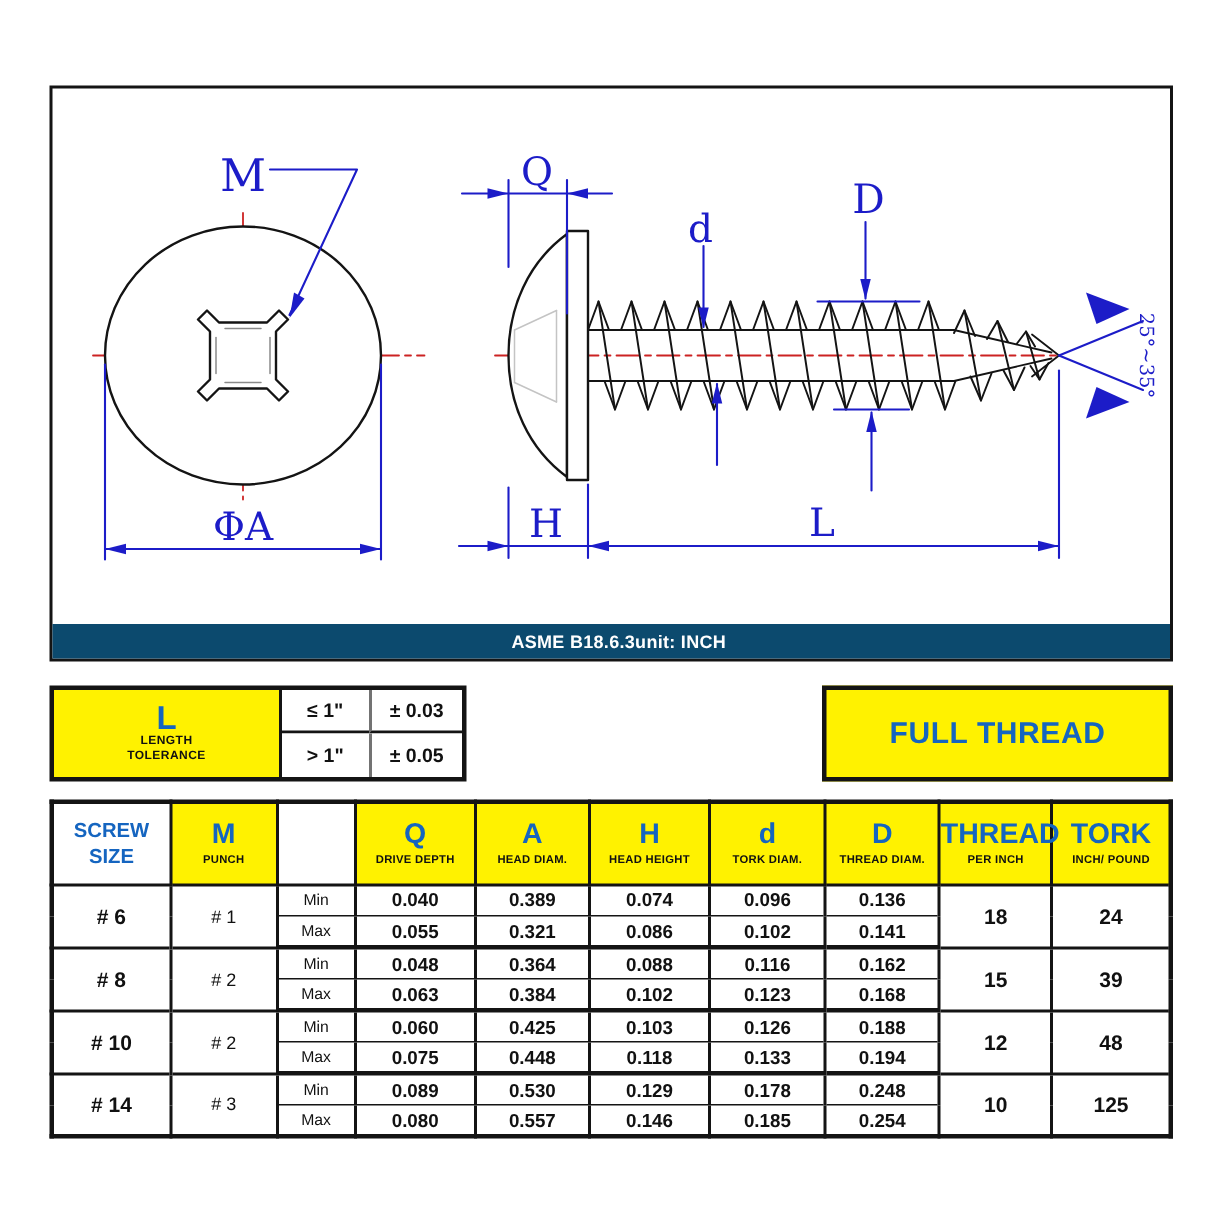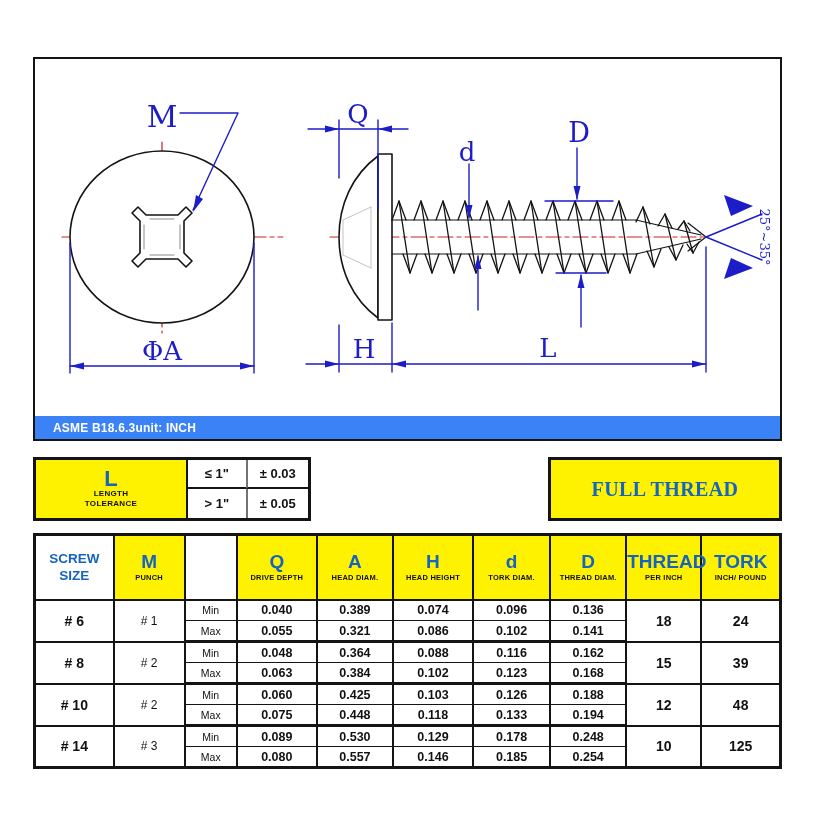--- a/index.html
+++ b/index.html
@@ -4,47 +4,47 @@
 <style>
   * { margin:0; padding:0; box-sizing:border-box; }
   html,body { background:#ffffff; }
   body { width:815px; height:815px; position:relative; font-family:"Liberation Sans", sans-serif; color:#111; }
 
   .canvas { position:absolute; left:0; top:0; width:815px; height:815px; background:#fff; overflow:hidden; }
 
   
   .drawing-box { position:absolute; left:33px; top:57px; width:749px; height:384px; border:2px solid #141414; background:#fff; }
   .drawing-box svg { display:block; }
-  .drawing-footer { position:absolute; left:0; bottom:0; width:100%; height:23px; background:#3b82f6;
-    display:flex; align-items:center; justify-content:flex-start; padding:0 8px 0 18px; }
+  .drawing-footer { position:absolute; left:0; bottom:0; width:100%; height:23px; background:#0c4a6e;
+    display:flex; align-items:center; justify-content:center; padding:0 8px 0 18px; }
   .drawing-footer span { color:#fff; font-size:12px; font-weight:700; letter-spacing:.2px; }
 
   .dim-text { font-family:"DejaVu Serif", serif; fill:#1c1cc8; }
 
   
   .tol-box { position:absolute; left:33px; top:457px; width:278px; height:64px; border:3px solid #141414; display:flex; background:#fff; }
   .tol-yellow { width:152px; background:#FFF200; border-right:2px solid #141414; display:flex; flex-direction:column; align-items:center; justify-content:center; }
   .tol-symbol { color:#1565c0; font-size:22px; font-weight:700; line-height:20px; }
   .tol-caption { font-size:8px; font-weight:700; color:#111; line-height:10px; letter-spacing:.3px; }
   .tol-grid { flex:1; display:grid; grid-template-columns:48% 52%; grid-template-rows:50% 50%; }
   .tol-cell { display:flex; align-items:center; justify-content:center; font-size:13px; font-weight:600; background:#fff; }
   .tol-grid .r1 { border-bottom:2px solid #141414; }
   .tol-grid .c2 { border-left:2px solid #737373; }
 
   
   .full-thread { position:absolute; left:548px; top:457px; width:234px; height:64px; background:#FFF200; border:3px solid #141414;
     display:flex; align-items:center; justify-content:center; }
-  .full-thread span { color:#1565c0; font-weight:700; font-size:20px; letter-spacing:.4px;font-family:Liberation Serif, serif; }
+  .full-thread span { color:#1565c0; font-weight:700; font-size:20px; letter-spacing:.4px; }
 
   
   .spec-wrap { position:absolute; left:33px; top:533px; width:749px; }
   table.spec { width:100%; border-collapse:collapse; table-layout:fixed; }
   table.spec th, table.spec td { border:2px solid #141414; text-align:center; vertical-align:middle; padding:0; }
   table.spec { border:3px solid #141414; }
-  th.hd { background:#FFF200; height:65px; }
+  th.hd { background:#FFF200; height:55px; }
   th.hd-white { background:#fff; }
   .h-sym { color:#1565c0; font-size:19px; font-weight:700; line-height:22px; }
   .h-sub { color:#111; font-size:7.5px; font-weight:700; line-height:10px; letter-spacing:.2px; }
   .h-line { color:#1565c0; font-size:13.5px; font-weight:700; line-height:17px; }
   td.c-size { font-weight:700; font-size:14px; }
   td.c-punch { font-weight:400; font-size:12px; }
   td.c-mm { font-weight:400; font-size:10.5px; height:21px; }
   td.c-val { font-weight:700; font-size:12.5px; height:21px; }
   td.c-big { font-weight:700; font-size:14px; }
   tr.r-min td { border-bottom:1px solid #141414; }

